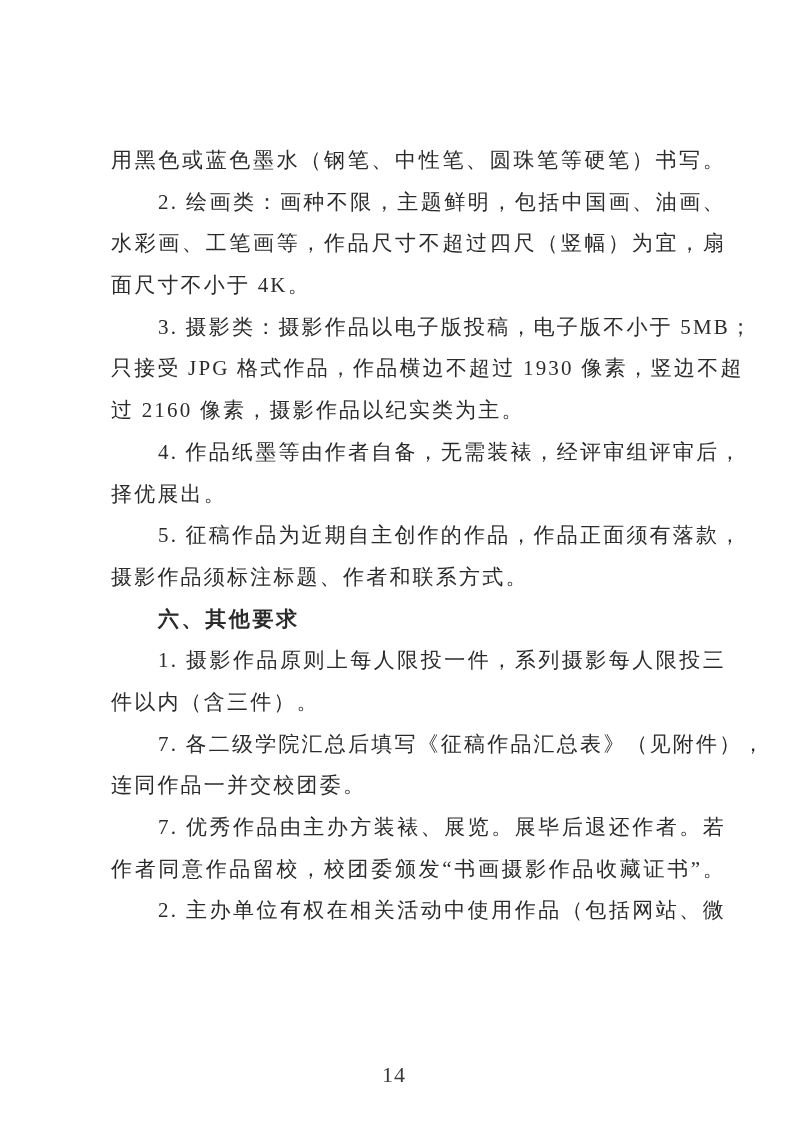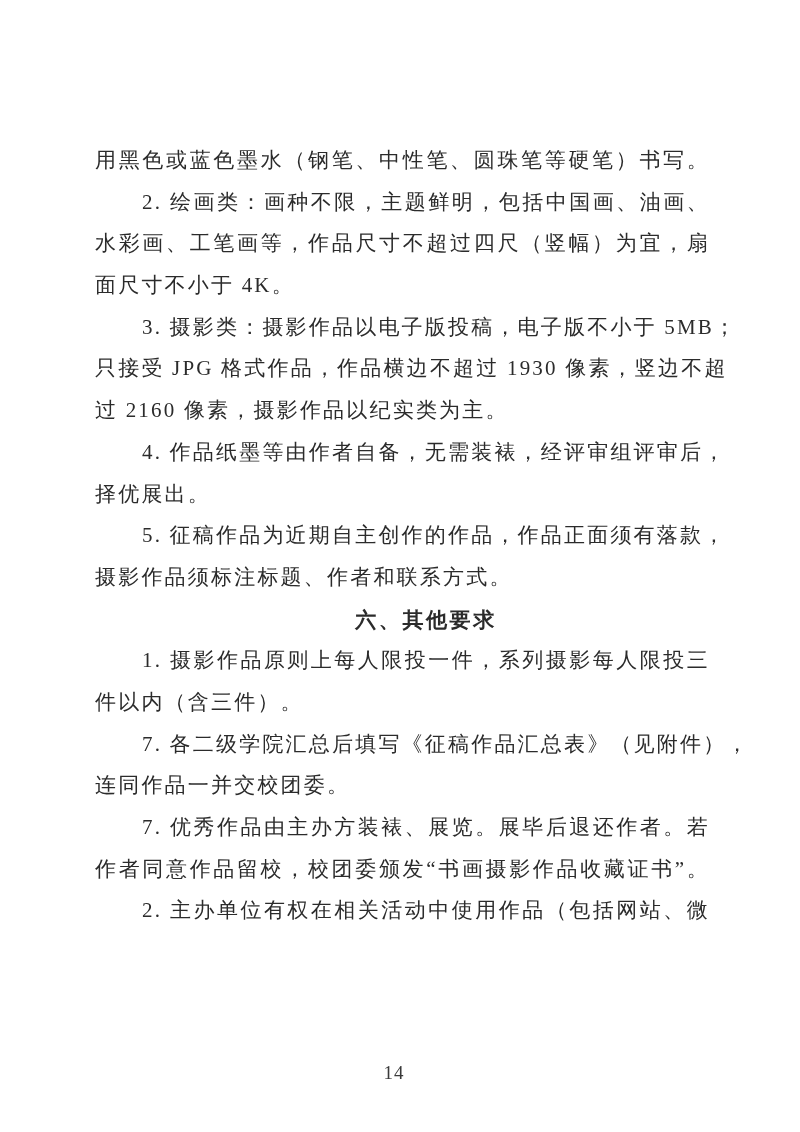--- a/index.html
+++ b/index.html
@@ -11,21 +11,21 @@
     position: relative;
     width: 800px;
     height: 1132px;
     background: #ffffff;
     overflow: hidden;
     font-family: "Liberation Serif", "DejaVu Serif", serif;
     color: #2b2b2b;
   }
   .textblock {
     position: absolute;
-    left: 95px;
+    left: 111px;
     top: 140px;
     width: 615px;
   }
   .ln {
     height: 41.7px;
     line-height: 41.7px;
     font-size: 21px;
     letter-spacing: 2.2px;
     white-space: nowrap;
     text-align: left;
@@ -33,31 +33,30 @@
   .ln.fit {
     text-align: justify;
     text-align-last: justify;
     text-justify: inter-character;
   }
   .ln.ind {
     text-indent: 47px;
   }
   .ln.hd {
     font-weight: bold;
-    font-family: Liberation Sans, sans-serif;
+    font-family: Liberation Serif, serif;
     letter-spacing: 2.6px;
-    text-align: center;
   }
   .footer {
     position: absolute;
     top: 1062px;
     left: 0;
     width: 788px;
     text-align: center;
-    font-size: 19px;
+    font-size: 22px;
     letter-spacing: 1px;
     color: #3a3a3a;
   }
 </style>
 </head>
 <body>
 
 <div class="page">
 
   <div class="textblock">

